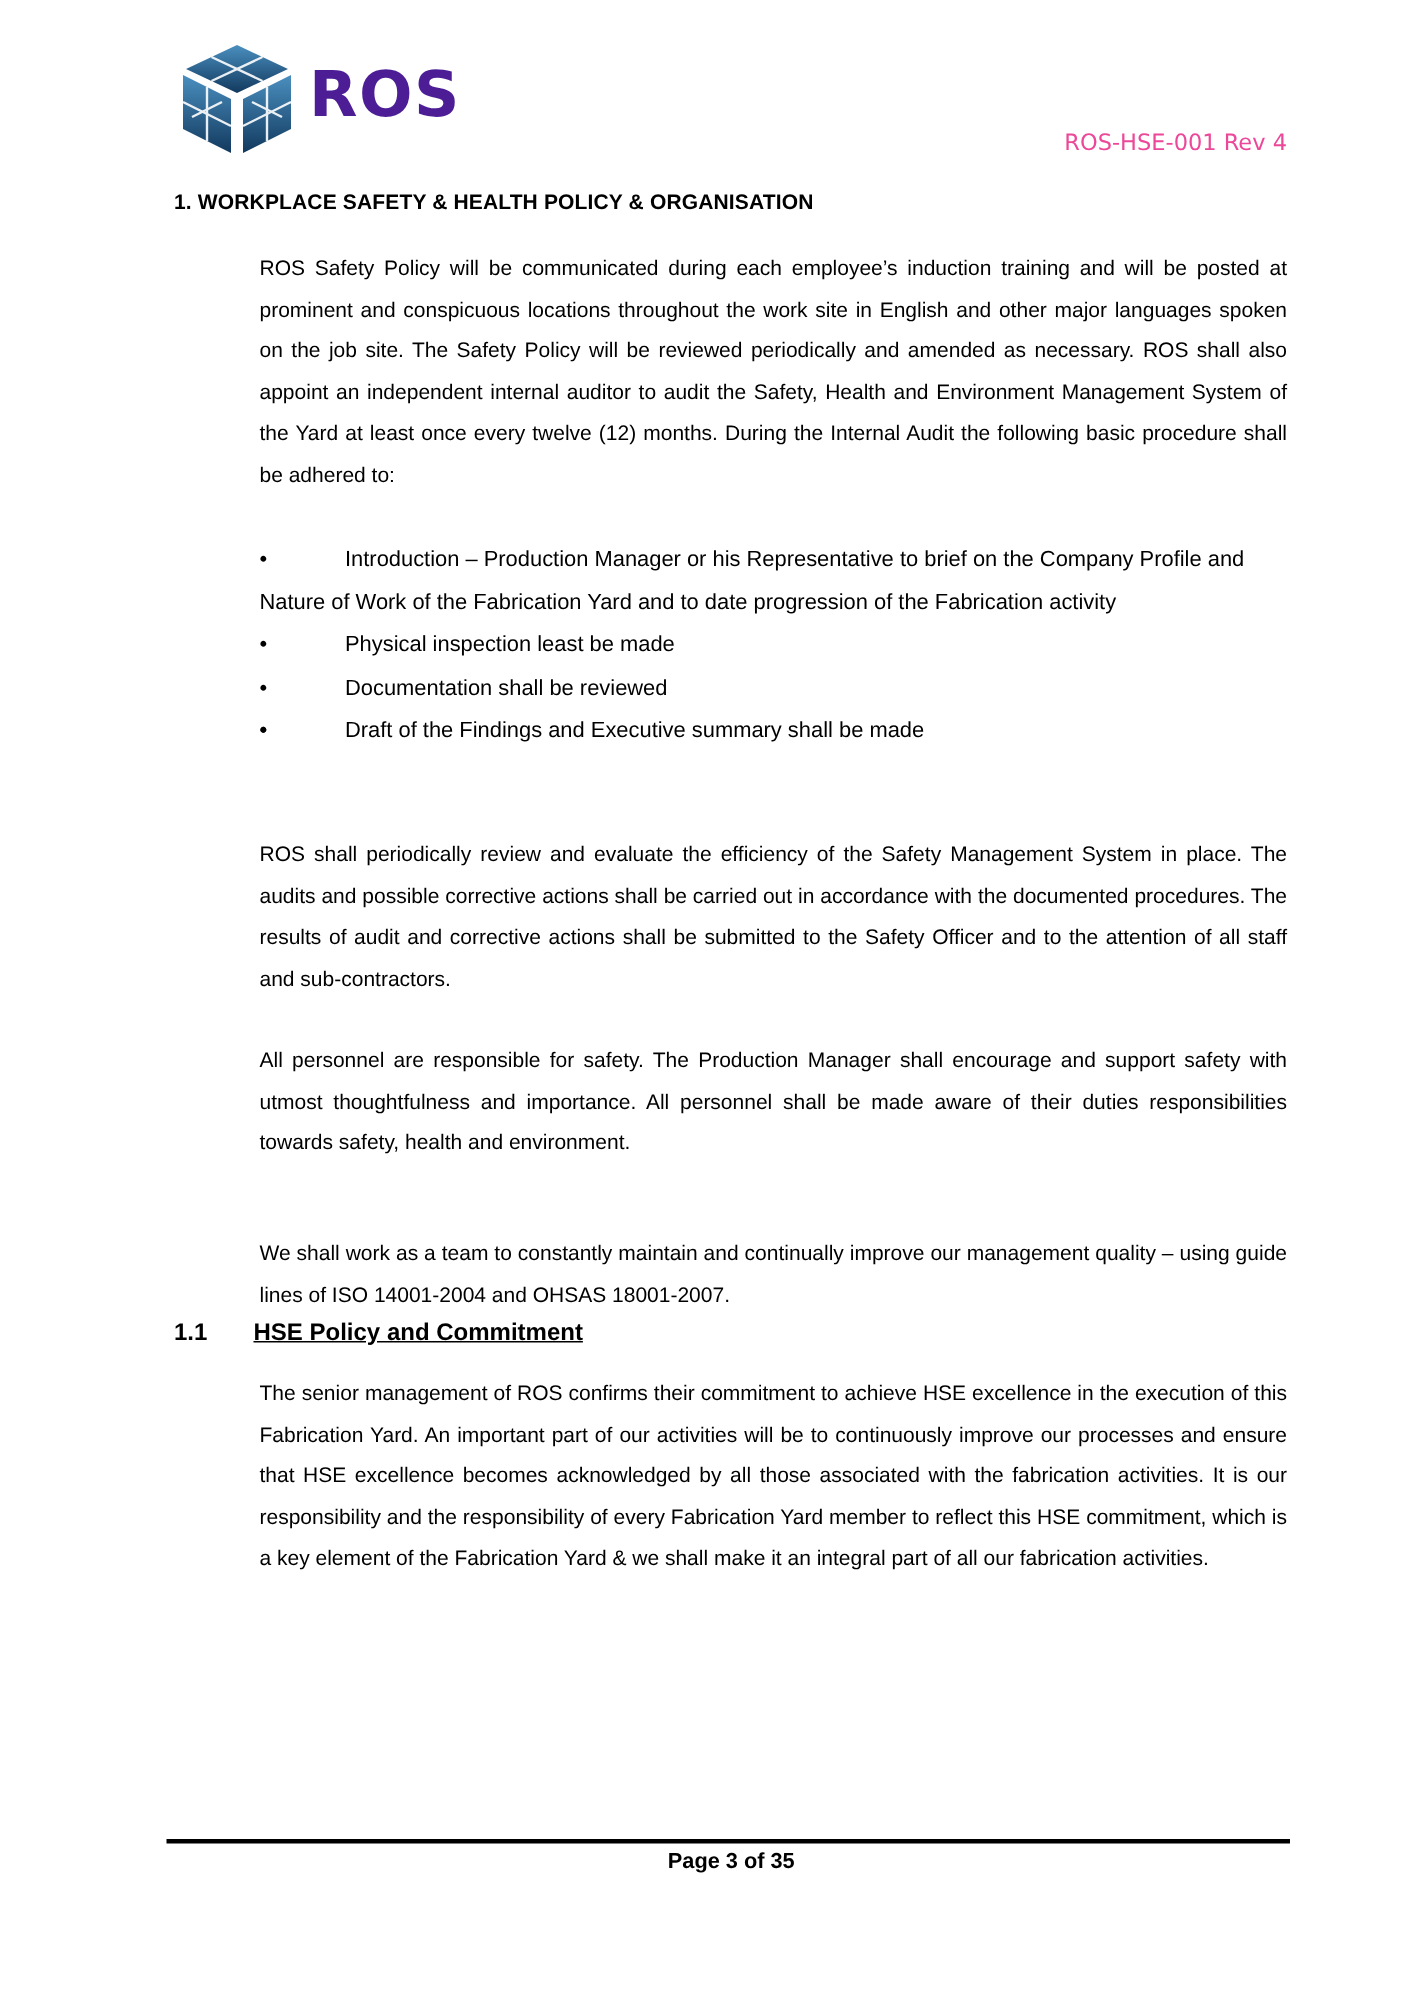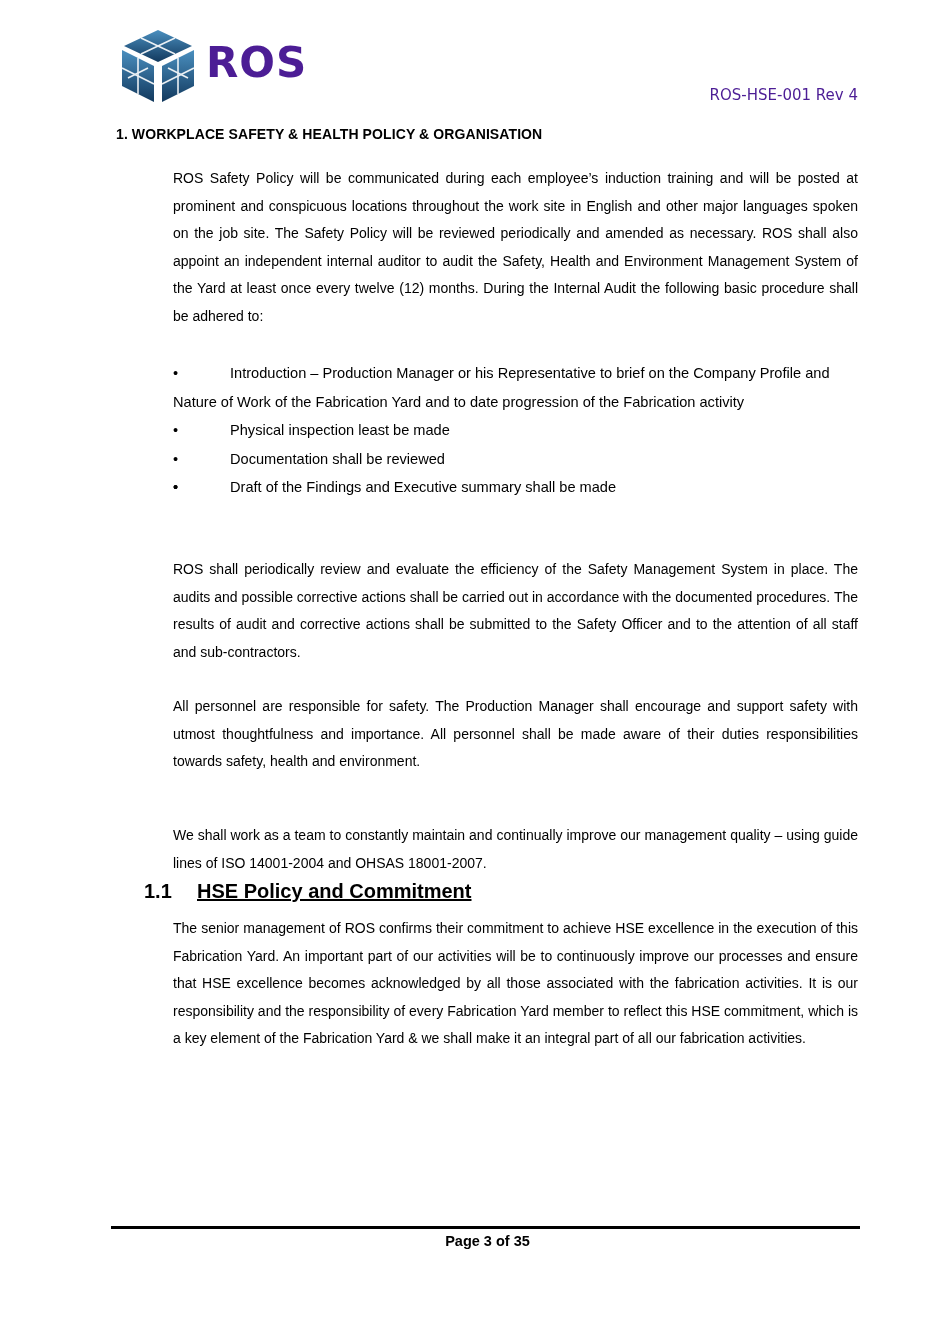--- a/index.html
+++ b/index.html
@@ -1,32 +1,32 @@
 <!DOCTYPE html>
 <html><head>
 <meta charset="utf-8">
 <style>
   html, body { margin:0; padding:0; background:#ffffff; }
   body { width:950px; height:1344px; position:relative; overflow:hidden; font-family:"Liberation Sans", sans-serif; color:#000; }
   .logo { position:absolute; left:118px; top:28px; width:200px; height:76px; }
   .logo svg { position:absolute; left:0; top:0; }
   .logo-text { position:absolute; left:88px; top:14px; font-family:"DejaVu Sans", sans-serif; font-weight:bold; font-size:42px; letter-spacing:1px; color:#4c1d95; line-height:1; }
-  .doc-ref { position:absolute; right:92px; top:86px; font-family:"DejaVu Sans", sans-serif; font-size:15px; color:#4c1d95; }
+  .doc-ref { position:absolute; right:92px; top:86px; font-family:"DejaVu Sans", sans-serif; font-size:15px; color:#ec4899; }
   .h1 { position:absolute; left:116px; top:126px; font-size:14px; font-weight:bold; letter-spacing:0.1px; }
   .body-block { position:absolute; left:173px; width:685px; font-size:14px; line-height:27.5px; text-align:justify; }
   .p1 { top:165px; }
   .bullets { position:absolute; left:173px; width:690px; top:359px; font-size:14.6px; line-height:28.5px; }
   .bullet-row { position:relative; padding-left:57px; }
   .bullet-row .dot { position:absolute; left:0; top:0; }
   .bullet-row.first { padding-left:0; }
   .bullet-row.first .lead { padding-left:57px;margin-top:31px; }
   .p2 { top:556px; }
   .p3 { top:693px; }
   .p4 { top:822px; }
-  .h2 { position:absolute; left:116px; top:880px; font-size:20px; font-weight:bold;margin-left:28px; }
+  .h2 { position:absolute; left:116px; top:880px; font-size:16px; font-weight:bold; }
   .h2 .num { display:inline-block; width:53px; }
   .h2 .title { text-decoration:underline; }
   .p5 { top:915px; }
   .footer-line { position:absolute; left:111px; top:1226px; width:749px; height:3px; background:#000; }
   .page-num { position:absolute; left:0; width:975px; top:1233px; text-align:center; font-size:14.5px; font-weight:bold; }
 </style>
 </head>
 <body>
 
 <div class="logo">

